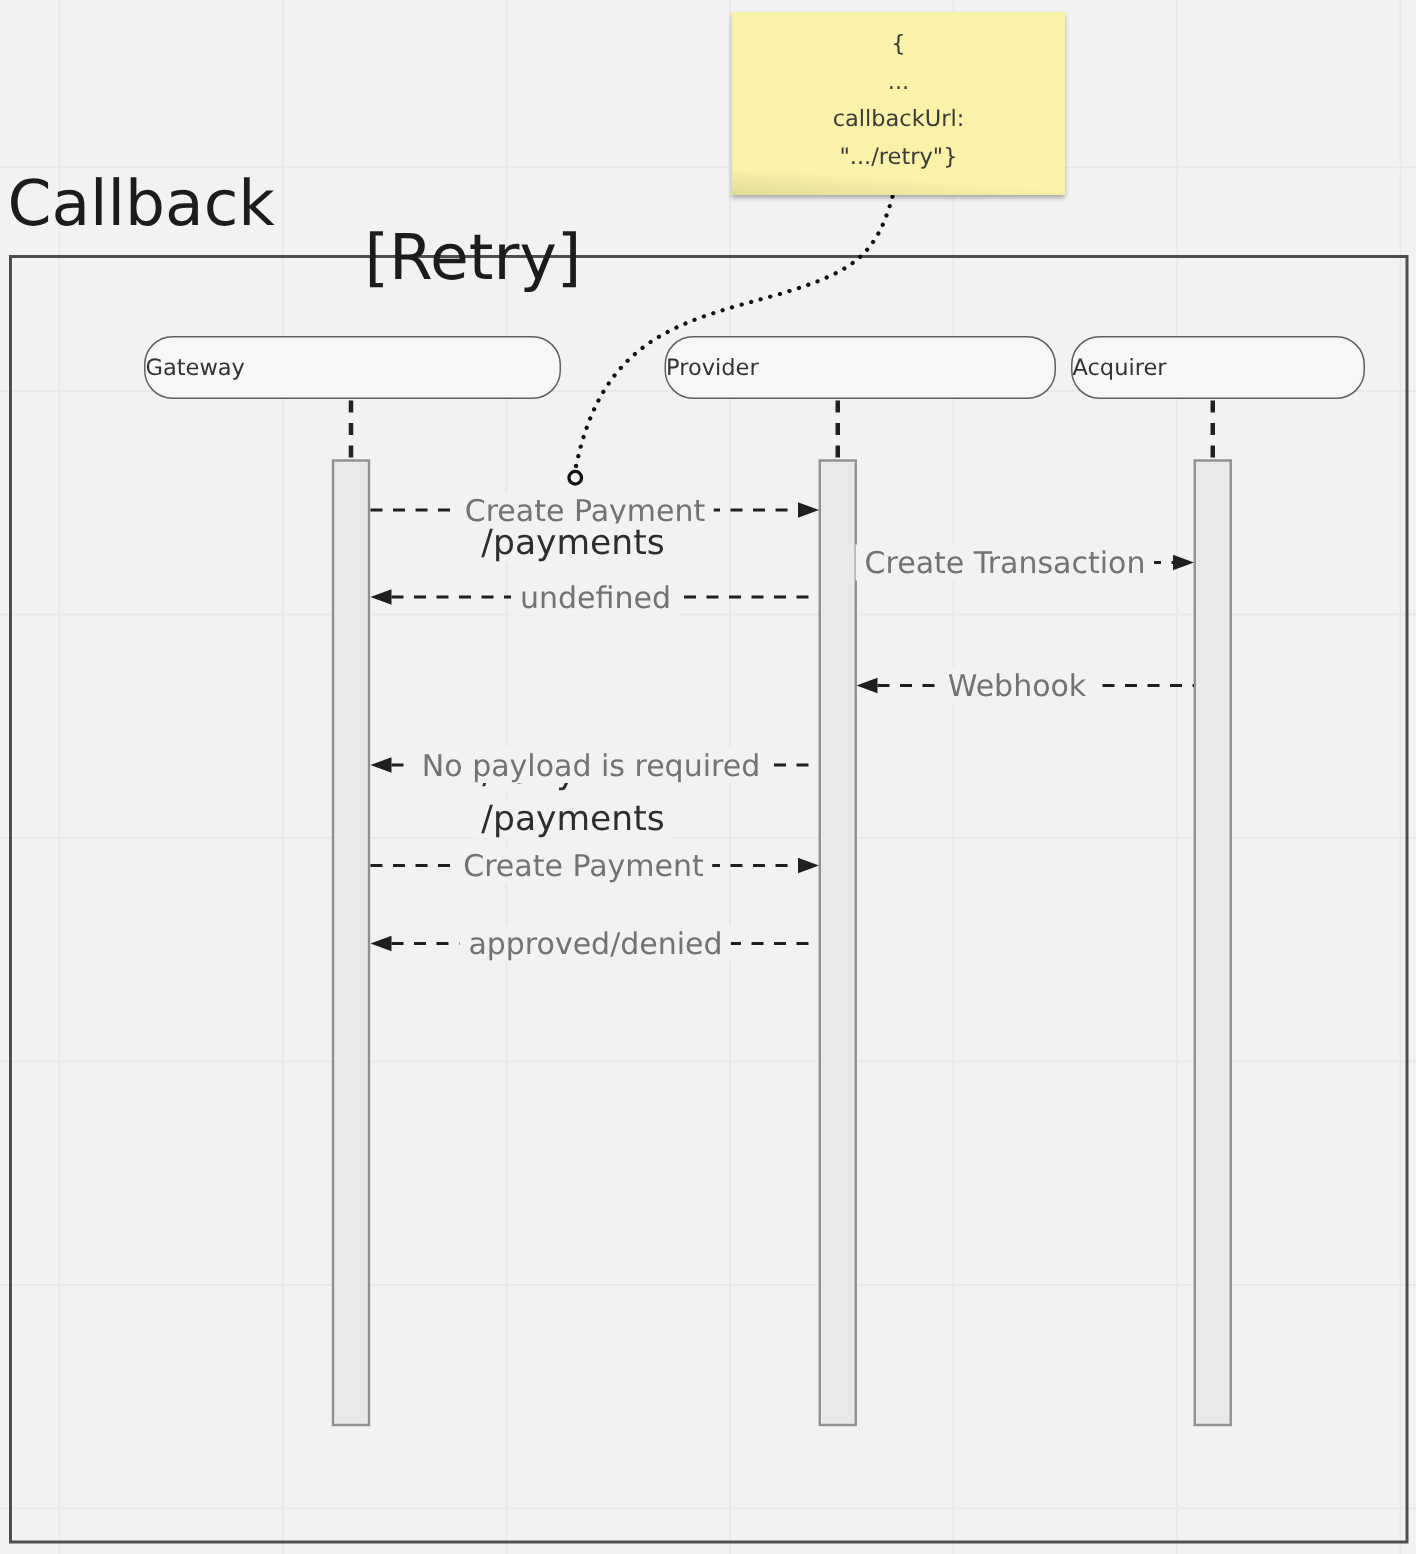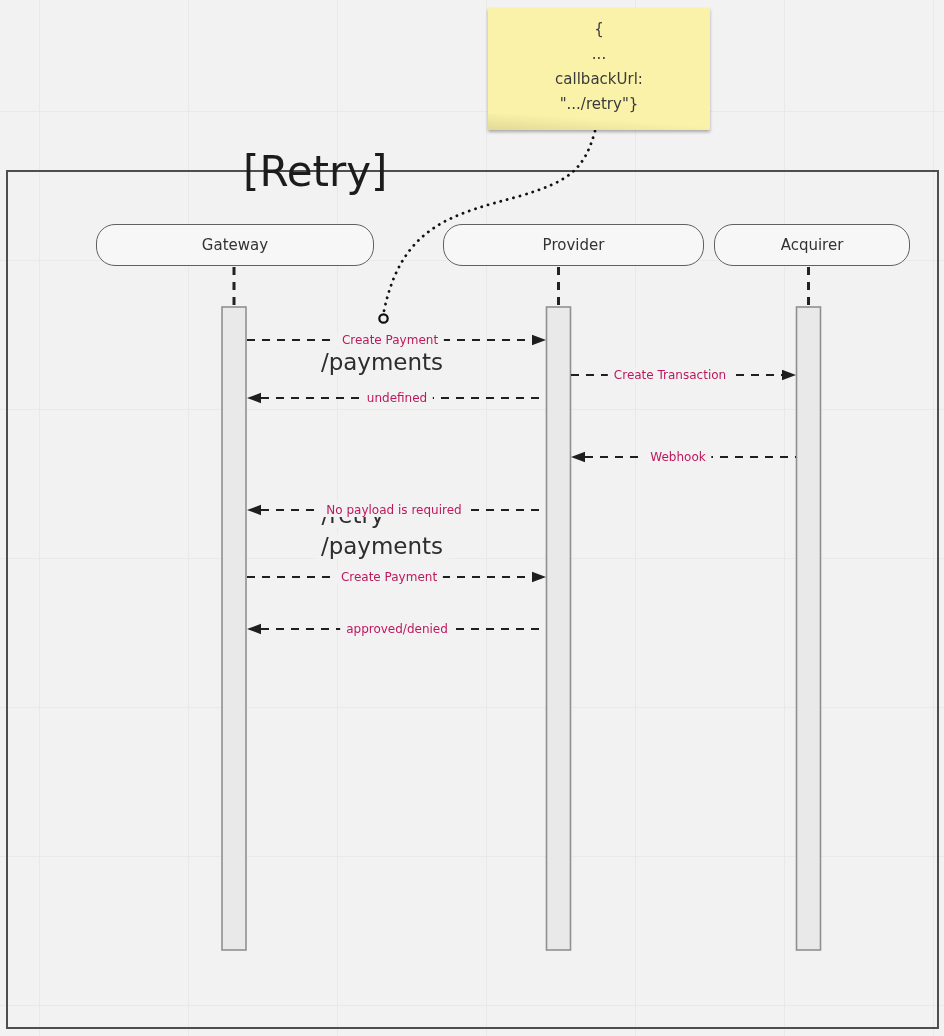--- a/index.html
+++ b/index.html
@@ -34,42 +34,43 @@
     padding-top:9px;box-sizing:border-box;
   }
   .note::after{
     content:'';position:absolute;left:0;bottom:0;width:100%;height:16px;
     background:linear-gradient(to top right,rgba(0,0,0,0.10) 0%,rgba(0,0,0,0.04) 35%,transparent 60%);
   }
   .participant{
     position:absolute;top:224px;height:42px;
     background:#f7f7f7;border:1.4px solid #606060;border-radius:19px;
     box-sizing:border-box;
-    display:flex;align-items:center;justify-content:center;
+    display:flex;align-items:center;
     font-size:15px;color:#333;
   }
   .p-gateway{left:96px;width:278px;}
   .p-provider{left:443px;width:261px;}
   .p-acquirer{left:714px;width:196px;}
   svg.layer{position:absolute;left:0;top:0;width:944px;height:1036px;}
   .msg{
     position:absolute;transform:translate(-50%,-50%);
-    font-size:12px;color:#be185d;background:#f2f2f2;
+    font-size:20px;color:#737373;background:#f2f2f2;
     padding:0 6px;white-space:nowrap;
   }
   .msg.big{font-size:23px;color:#2d2d2d;}
 </style>
 </head>
 <body>
 
 <div class="canvas">
 
   <div class="frame"></div>
 
   <div class="title">
+    <span>Callback</span>
     <span class="qualifier">[Retry]</span>
   </div>
 
   <svg class="layer">
 
     <line x1="234" y1="267" x2="234" y2="305" stroke="#222" stroke-width="3" stroke-dasharray="8 7"></line>
     <line x1="558.5" y1="267" x2="558.5" y2="305" stroke="#222" stroke-width="3" stroke-dasharray="8 7"></line>
     <line x1="808.5" y1="267" x2="808.5" y2="305" stroke="#222" stroke-width="3" stroke-dasharray="8 7"></line>
 
     <rect x="222" y="307" width="24" height="643" fill="#e9e9e9" stroke="#909090" stroke-width="1.6"></rect>

